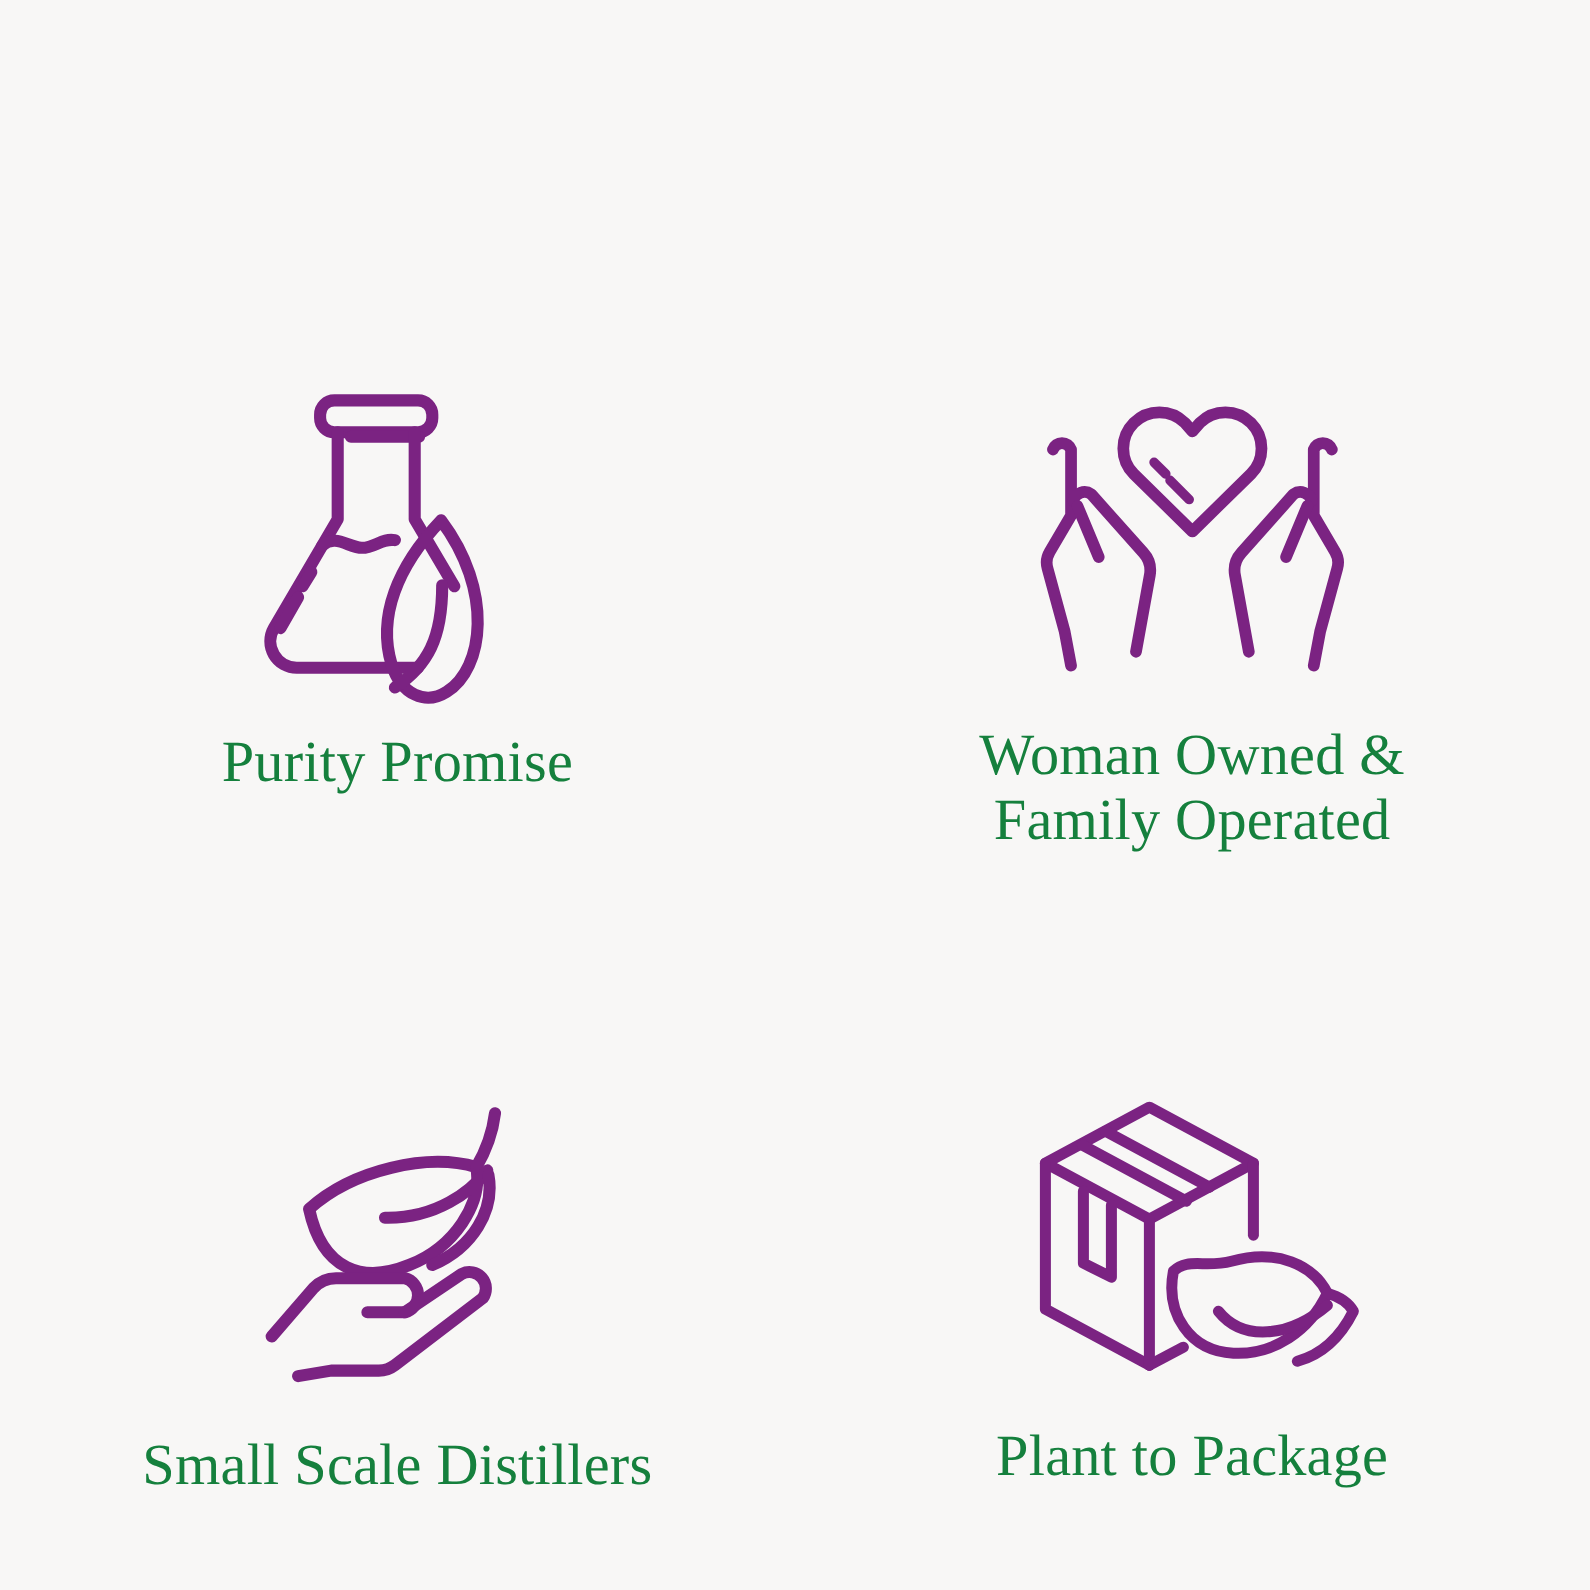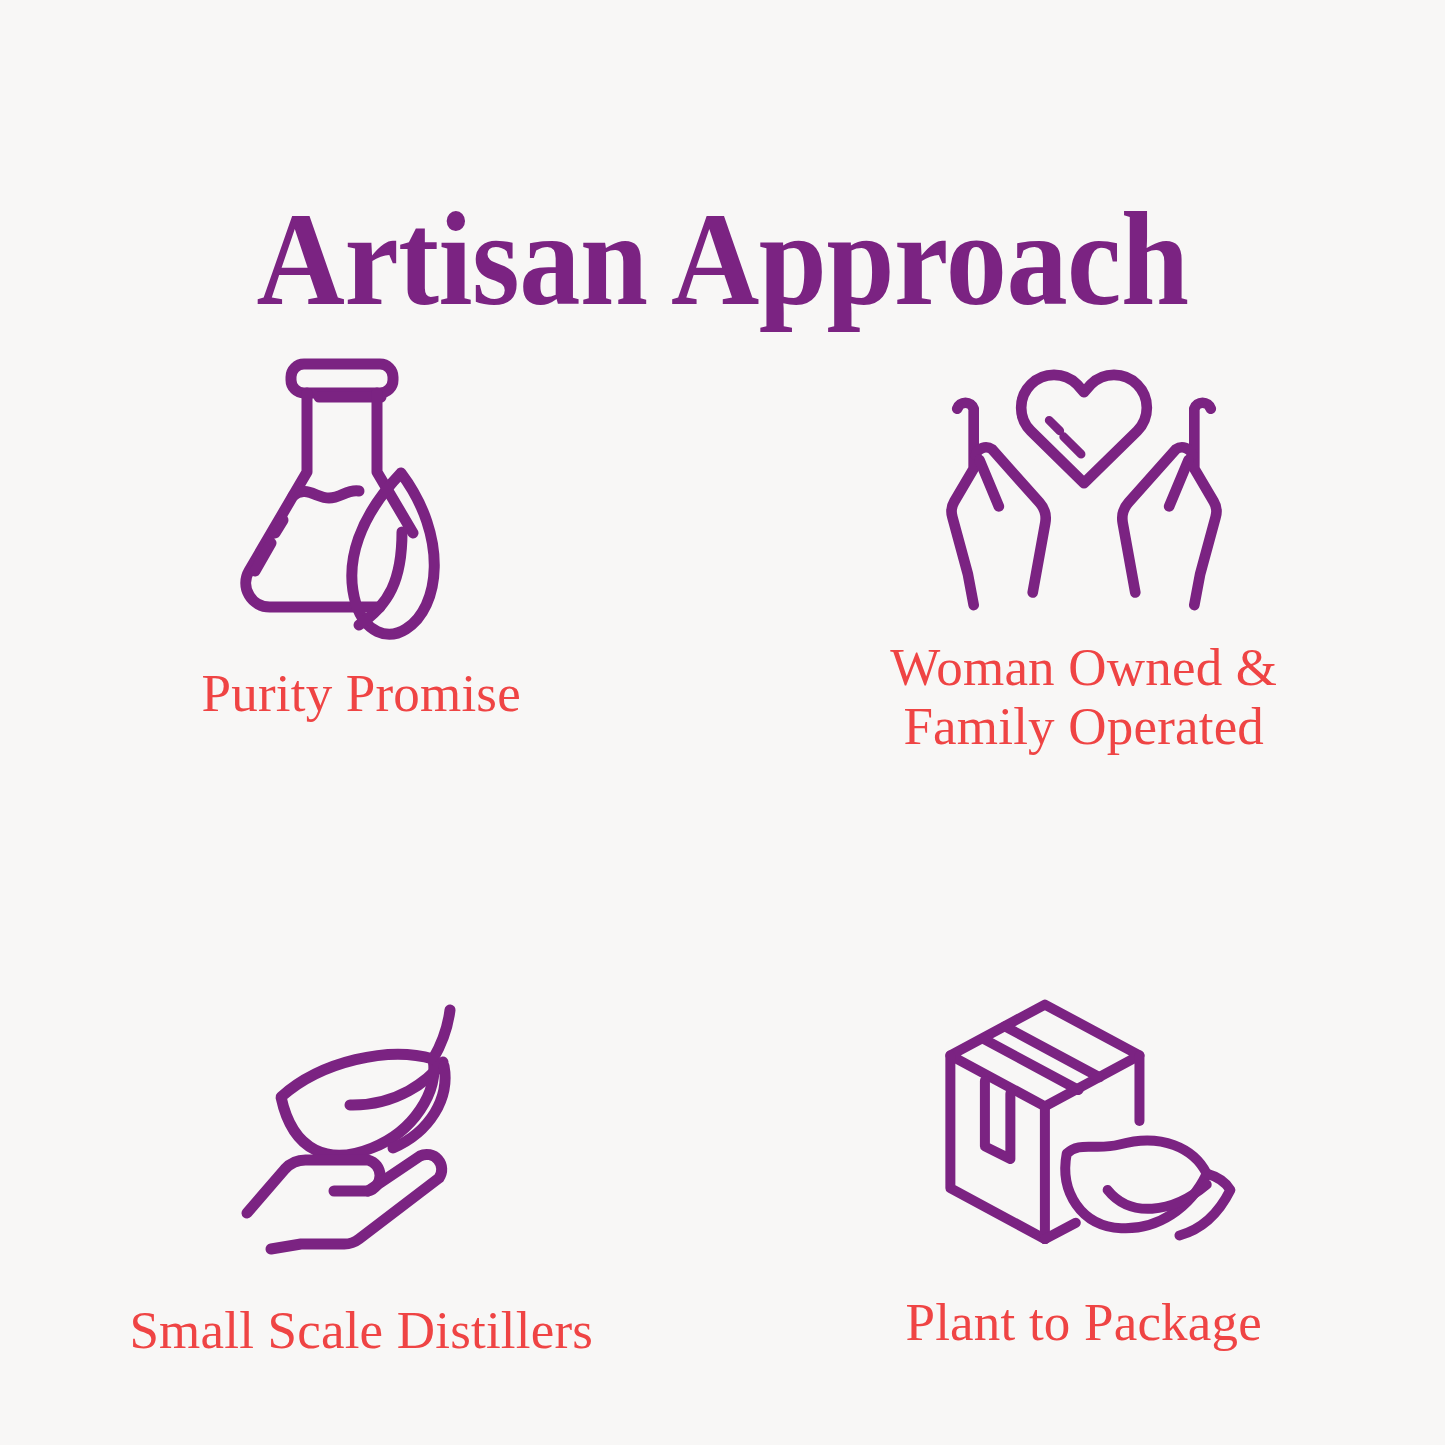--- a/index.html
+++ b/index.html
@@ -70,54 +70,51 @@
     width: 100%;
     height: 100%;
     overflow: visible;
   }
   .feature-label {
     margin-top: 26px;
     font-family: "Liberation Serif", "DejaVu Serif", serif;
     font-weight: 400;
     font-size: 53px;
     line-height: 1.12;
-    color: #ef4444;
+    color: #15803d;
     text-align: center;
     white-space: pre-line;
     letter-spacing: 0.2px;
   }
 
   
   .cell-0 .feature-icon { margin-top: 14px; }
   .cell-0 .feature-label { margin-top: 30px; }
 
   .cell-1 .feature-icon { margin-top: 22px; height: 272px; }
-  .cell-1 .feature-label { margin-top: 14px; }
+  .cell-1 .feature-label { margin-top: 34px; }
 
   .cell-2 .feature-icon { margin-top: 222px; height: 262px; }
   .cell-2 .feature-label { margin-top: 42px; }
 
   .cell-3 .feature-icon { margin-top: 206px; height: 278px; }
   .cell-3 .feature-label { margin-top: 34px; }
 
   .stroke {
     fill: none;
     stroke: #7b2382;
     stroke-linecap: round;
     stroke-linejoin: round;
   }
 </style>
 </head>
 <body>
 
 <div class="page">
 
-  <div class="title-wrap">
-    <h1 class="page-title">Artisan Approach</h1>
-  </div>
 
   <div class="feature-grid">
 
     <div class="feature cell-0">
       <div class="feature-icon">
         <svg viewBox="0 0 300 290" xmlns="http://www.w3.org/2000/svg" aria-hidden="true">
 
           <path class="stroke" stroke-width="11" d="M93 20 h76 a13 13 0 0 1 13 13 v3 a13 13 0 0 1 -13 13 h-76 a13 13 0 0 1 -13 -13 v-3 a13 13 0 0 1 13 -13 z"></path>
 
           <path class="stroke" stroke-width="11" d="M108 53 h62"></path>

